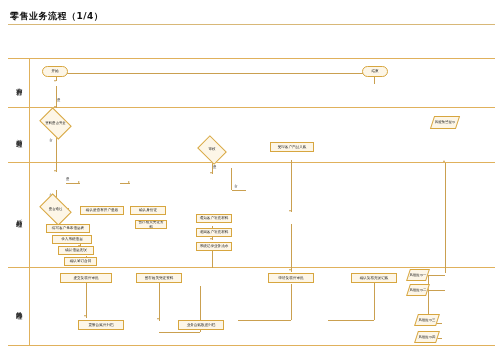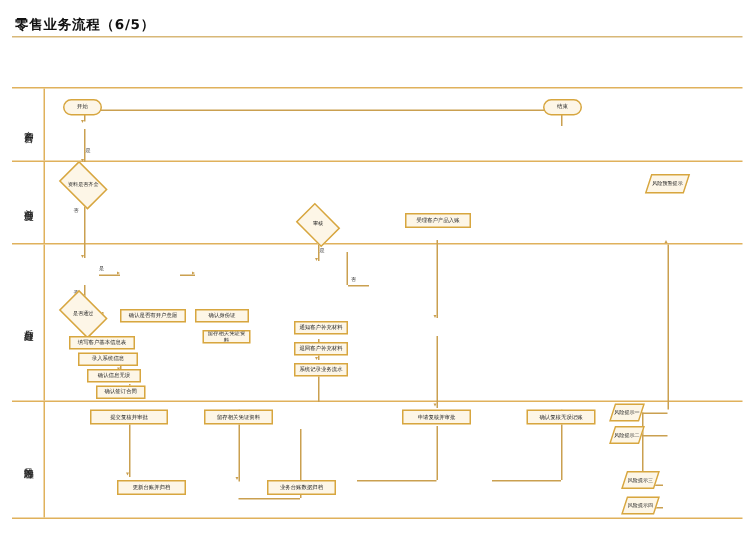--- a/index.html
+++ b/index.html
@@ -165,21 +165,21 @@
     font-size: 3.4px;
     color: #333;
     white-space: nowrap;
   }
 </style>
 </head>
 <body>
 
 <div id="page">
 
-  <div id="title">零售业务流程（6/5）</div>
+  <div id="title">零售业务流程（1/4）</div>
   <div id="title-rule"></div>
 
   <div id="canvas">
 
     <div class="lane first" style="top:30px;height:50px;">
       <div class="lane-label">
           <span>客户前台</span>
         </div>
     </div>
     <div class="lane" style="top:80px;height:55px;">

